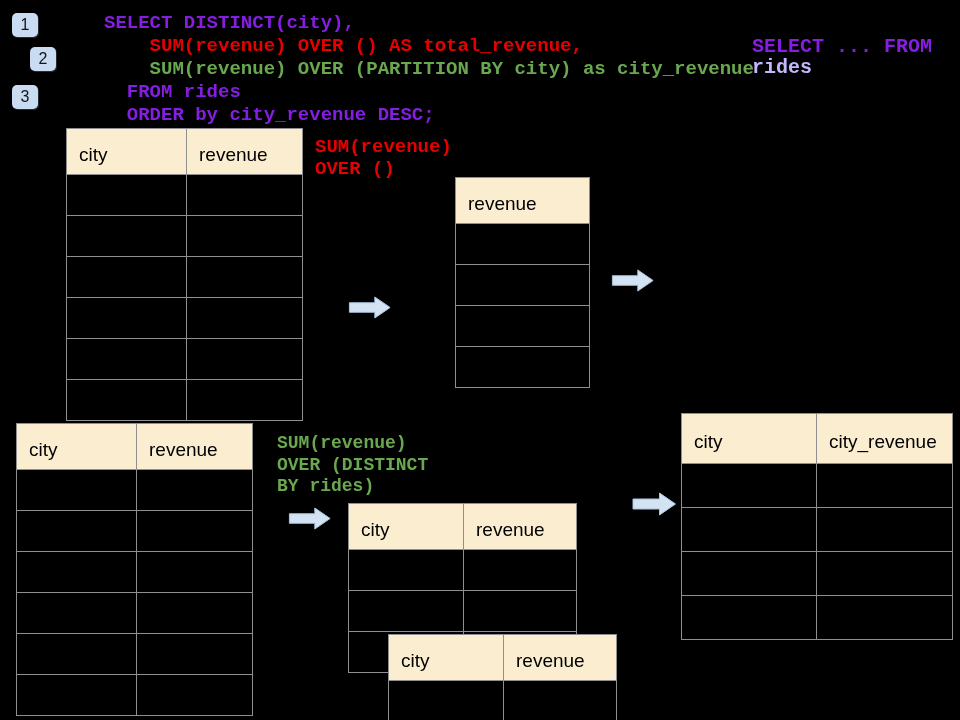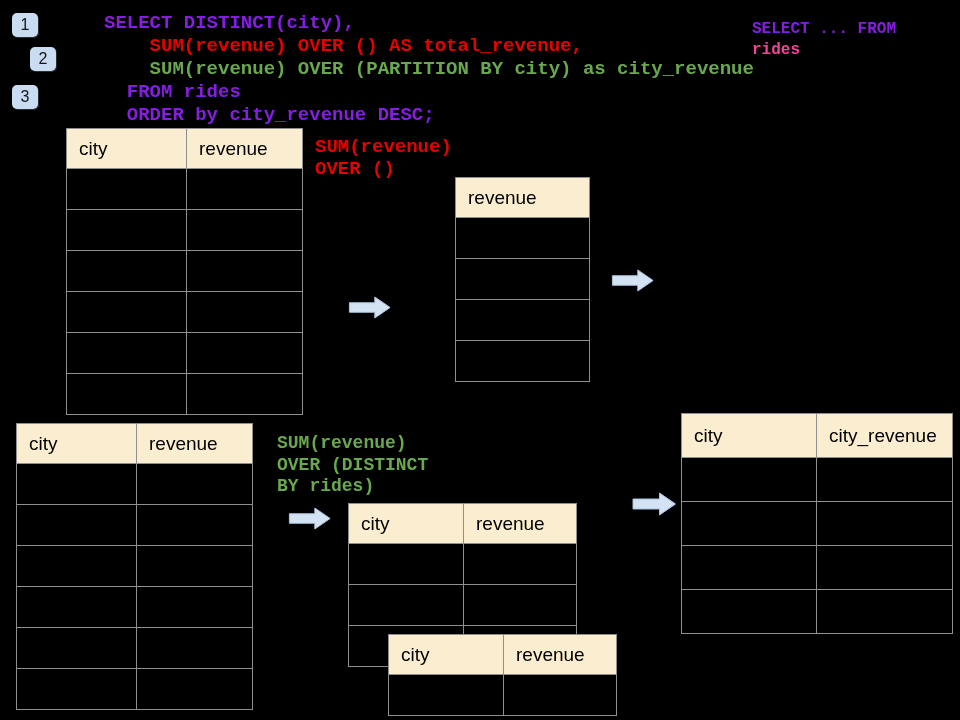--- a/index.html
+++ b/index.html
@@ -6,28 +6,28 @@
   #canvas{position:relative;width:960px;height:720px;background:var(--bg,#000);overflow:hidden;
           font-family:"Liberation Sans",sans-serif;}
   
   .badge{position:absolute;width:26px;height:24px;border-radius:5px;background:var(--badge);
          display:flex;align-items:center;justify-content:center;color:#151515;
          font-size:16px;font-family:"Liberation Sans",sans-serif;box-shadow:1px 1px 0 rgba(160,180,200,.25);}
   .badge1{left:12px;top:13px}.badge2{left:30px;top:47px}.badge3{left:12px;top:85px}
   
   .code{position:absolute;font-family:"Liberation Mono",monospace;font-weight:bold;white-space:pre;}
   .main-sql{left:88px;top:12px;font-size:19px;line-height:23px;margin-left:16px;}
-  .side-snippet{left:752px;top:19px;font-size:16px;line-height:21px;}
+  .side-snippet{left:752px;top:36px;font-size:20px;line-height:21px;}
   .label-total{left:315px;top:136px;font-size:19px;line-height:22px;}
   .label-partition{left:277px;top:433px;font-size:18px;line-height:21.5px;}
   
   .tbl{position:absolute;background:#000;z-index:1;}
   .tbl table{border-collapse:collapse;table-layout:fixed;width:100%;background:#000;}
   .tbl th{background:var(--cream);color:#000;font-family:"Liberation Sans",sans-serif;font-size:19px;
-          font-weight:400;text-align:left;padding:0 0 0 12px;height:39px;border:1px solid var(--line);}
+          font-weight:400;text-align:left;padding:6px 0 0 12px;height:39px;border:1px solid var(--line);}
   .tbl td{border:1px solid var(--line);height:40px;padding:0;}
   .t-source {left:66px; top:128px;width:237px;}
   .t-total  {left:455px;top:177px;width:135px;}
   .t-source2{left:16px; top:423px;width:237px;}
   .t-part-a {left:348px;top:503px;width:229px;}
   .t-part-b {left:388px;top:634px;width:229px;z-index:3;}
   .t-result {left:681px;top:413px;width:272px;}
   .t-source col.c0,.t-source2 col.c0{width:120px;}
   .t-part-a col.c0,.t-part-b col.c0{width:115px;}
   .t-result col.c0{width:135px;}
@@ -43,21 +43,21 @@
 <body>
 
 <div id="canvas">
 
   <span class="badge badge1">1</span>
   <span class="badge badge2">2</span>
   <span class="badge badge3">3</span>
 
   <div class="code main-sql"><div style="color: rgb(133, 30, 224);">SELECT DISTINCT(city),</div><div style="color: rgb(230, 0, 0);">    SUM(revenue) OVER () AS total_revenue,</div><div style="color: rgb(106, 168, 79);">    SUM(revenue) OVER (PARTITION BY city) as city_revenue</div><div style="color: rgb(133, 30, 224);">  FROM rides</div><div style="color: rgb(133, 30, 224);">  ORDER by city_revenue DESC;</div></div>
 
-  <div class="code side-snippet"><div style="color: rgb(133, 30, 224);">SELECT ... FROM</div><div style="color: #ec4899; font-family: Liberation Mono, monospace;">rides</div></div>
+  <div class="code side-snippet"><div style="color: rgb(133, 30, 224);">SELECT ... FROM</div><div style="color: #c4b5fd; font-family: Liberation Mono, monospace;">rides</div></div>
 
   <div class="code label-total"><div style="color: rgb(230, 0, 0);">SUM(revenue)</div><div style="color: rgb(230, 0, 0);">OVER ()</div></div>
 
   <div class="code label-partition"><div style="color: rgb(106, 168, 79);">SUM(revenue)</div><div style="color: rgb(106, 168, 79);">OVER (DISTINCT</div><div style="color: rgb(106, 168, 79);">BY rides)</div></div>
 
   <div class="tbl t-source">
       <table>
         <colgroup>
           <col class="c0">
           <col class="c1">

